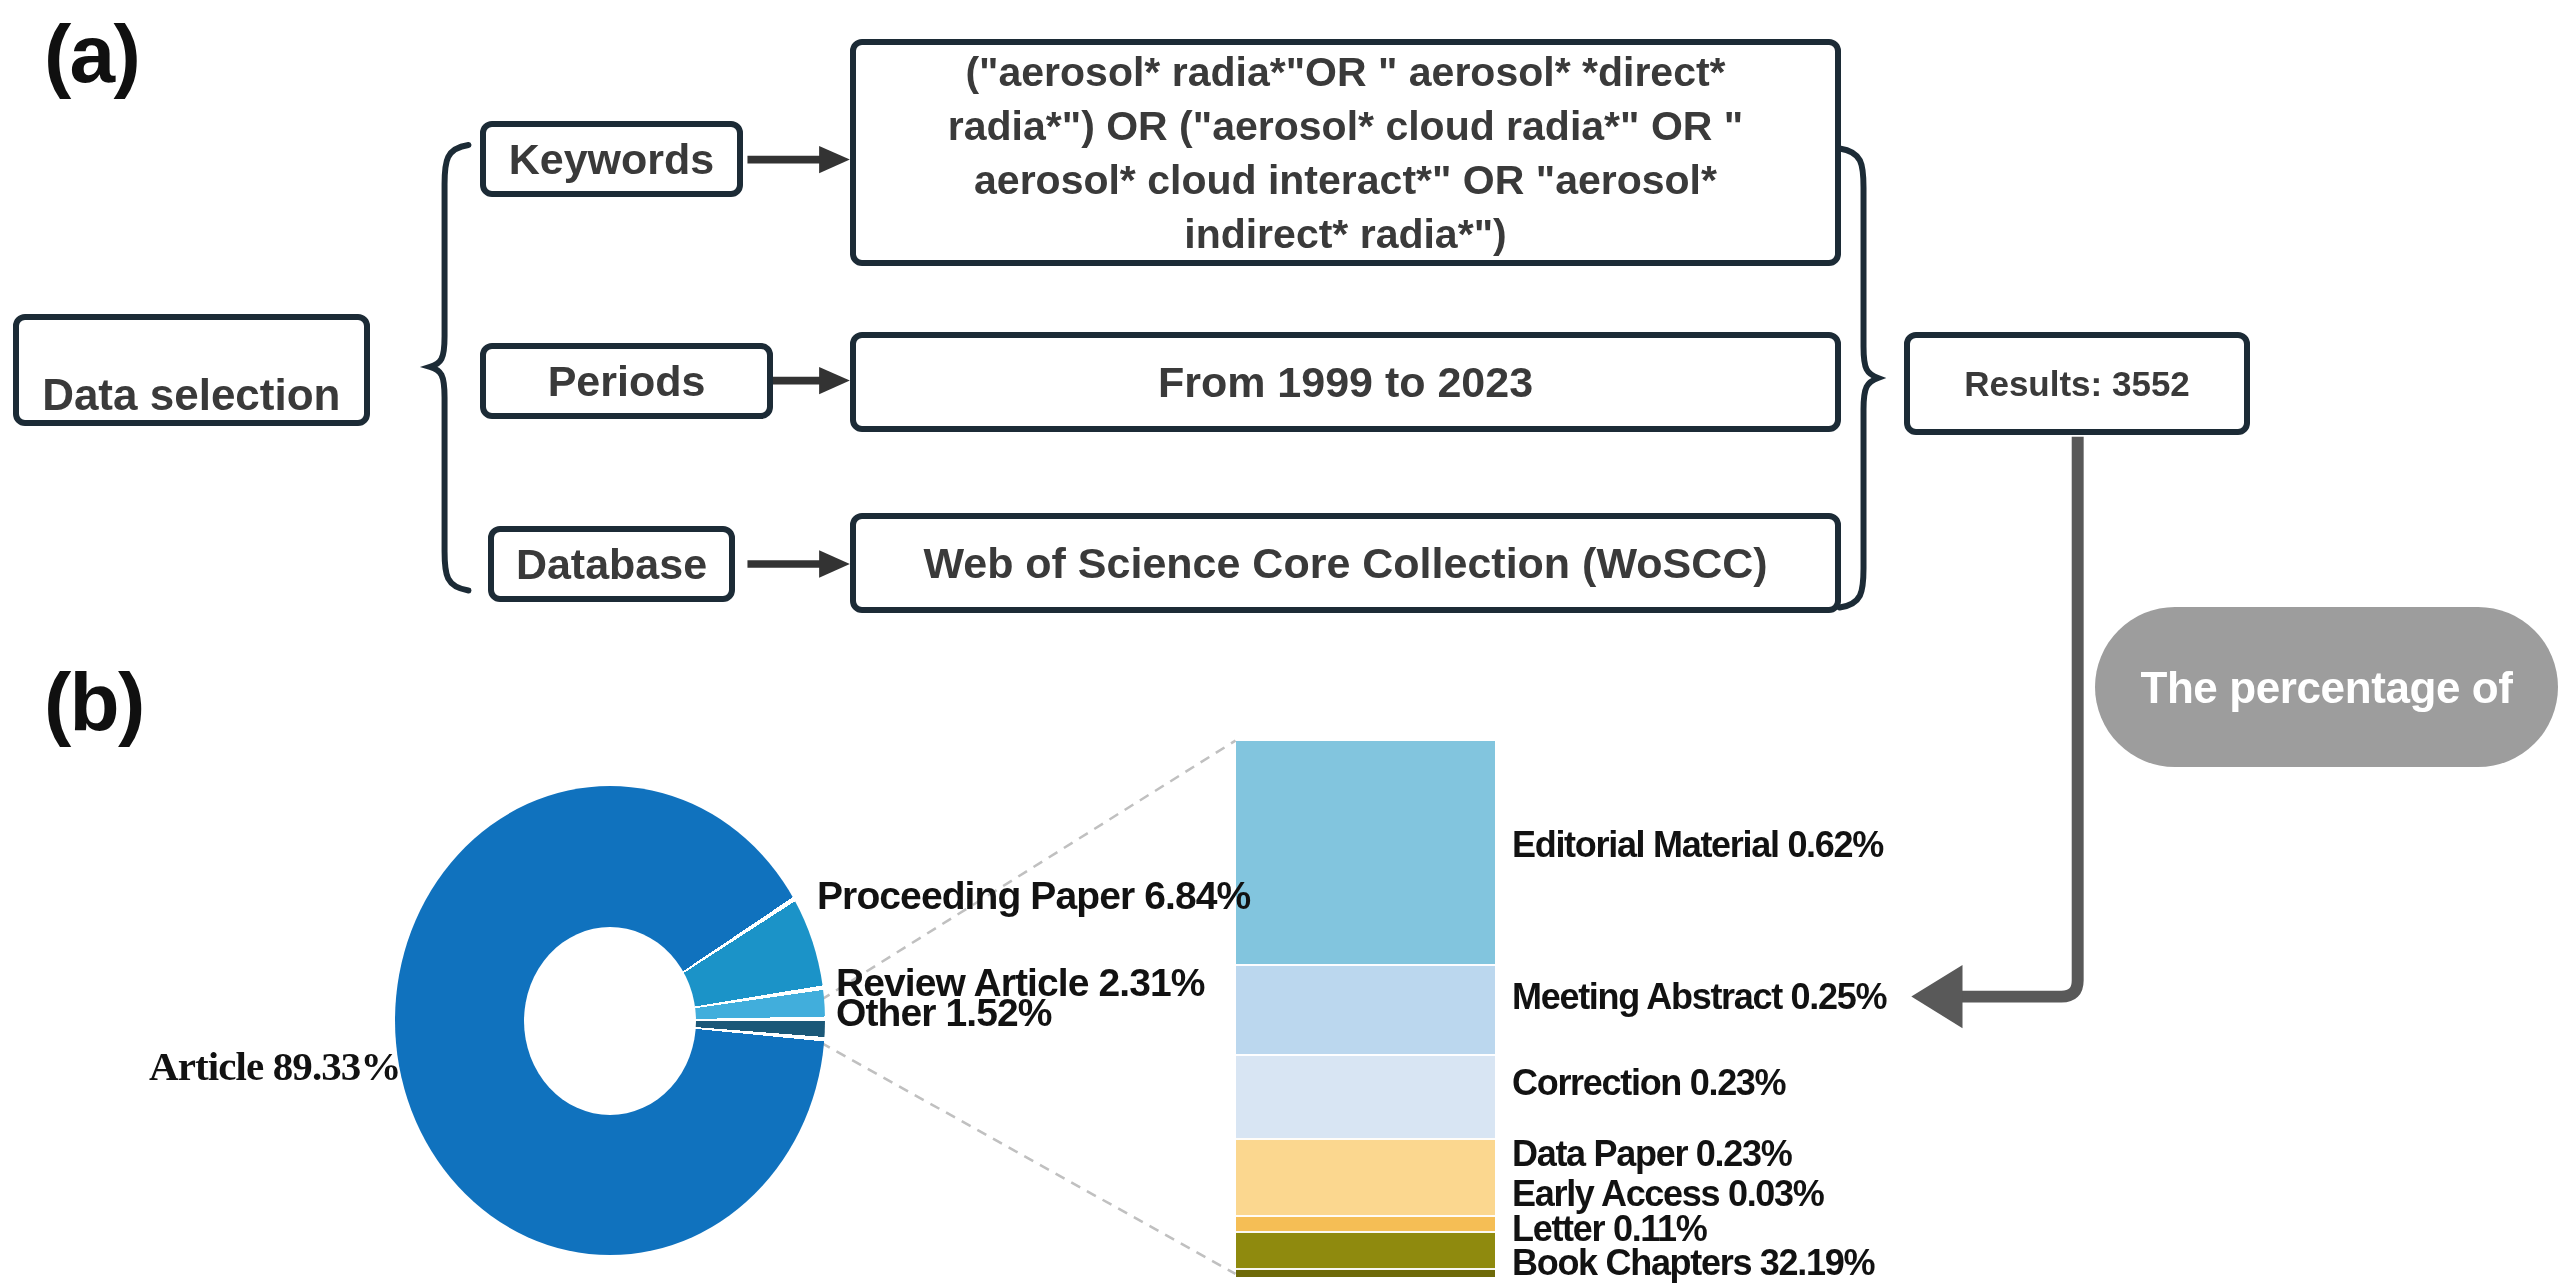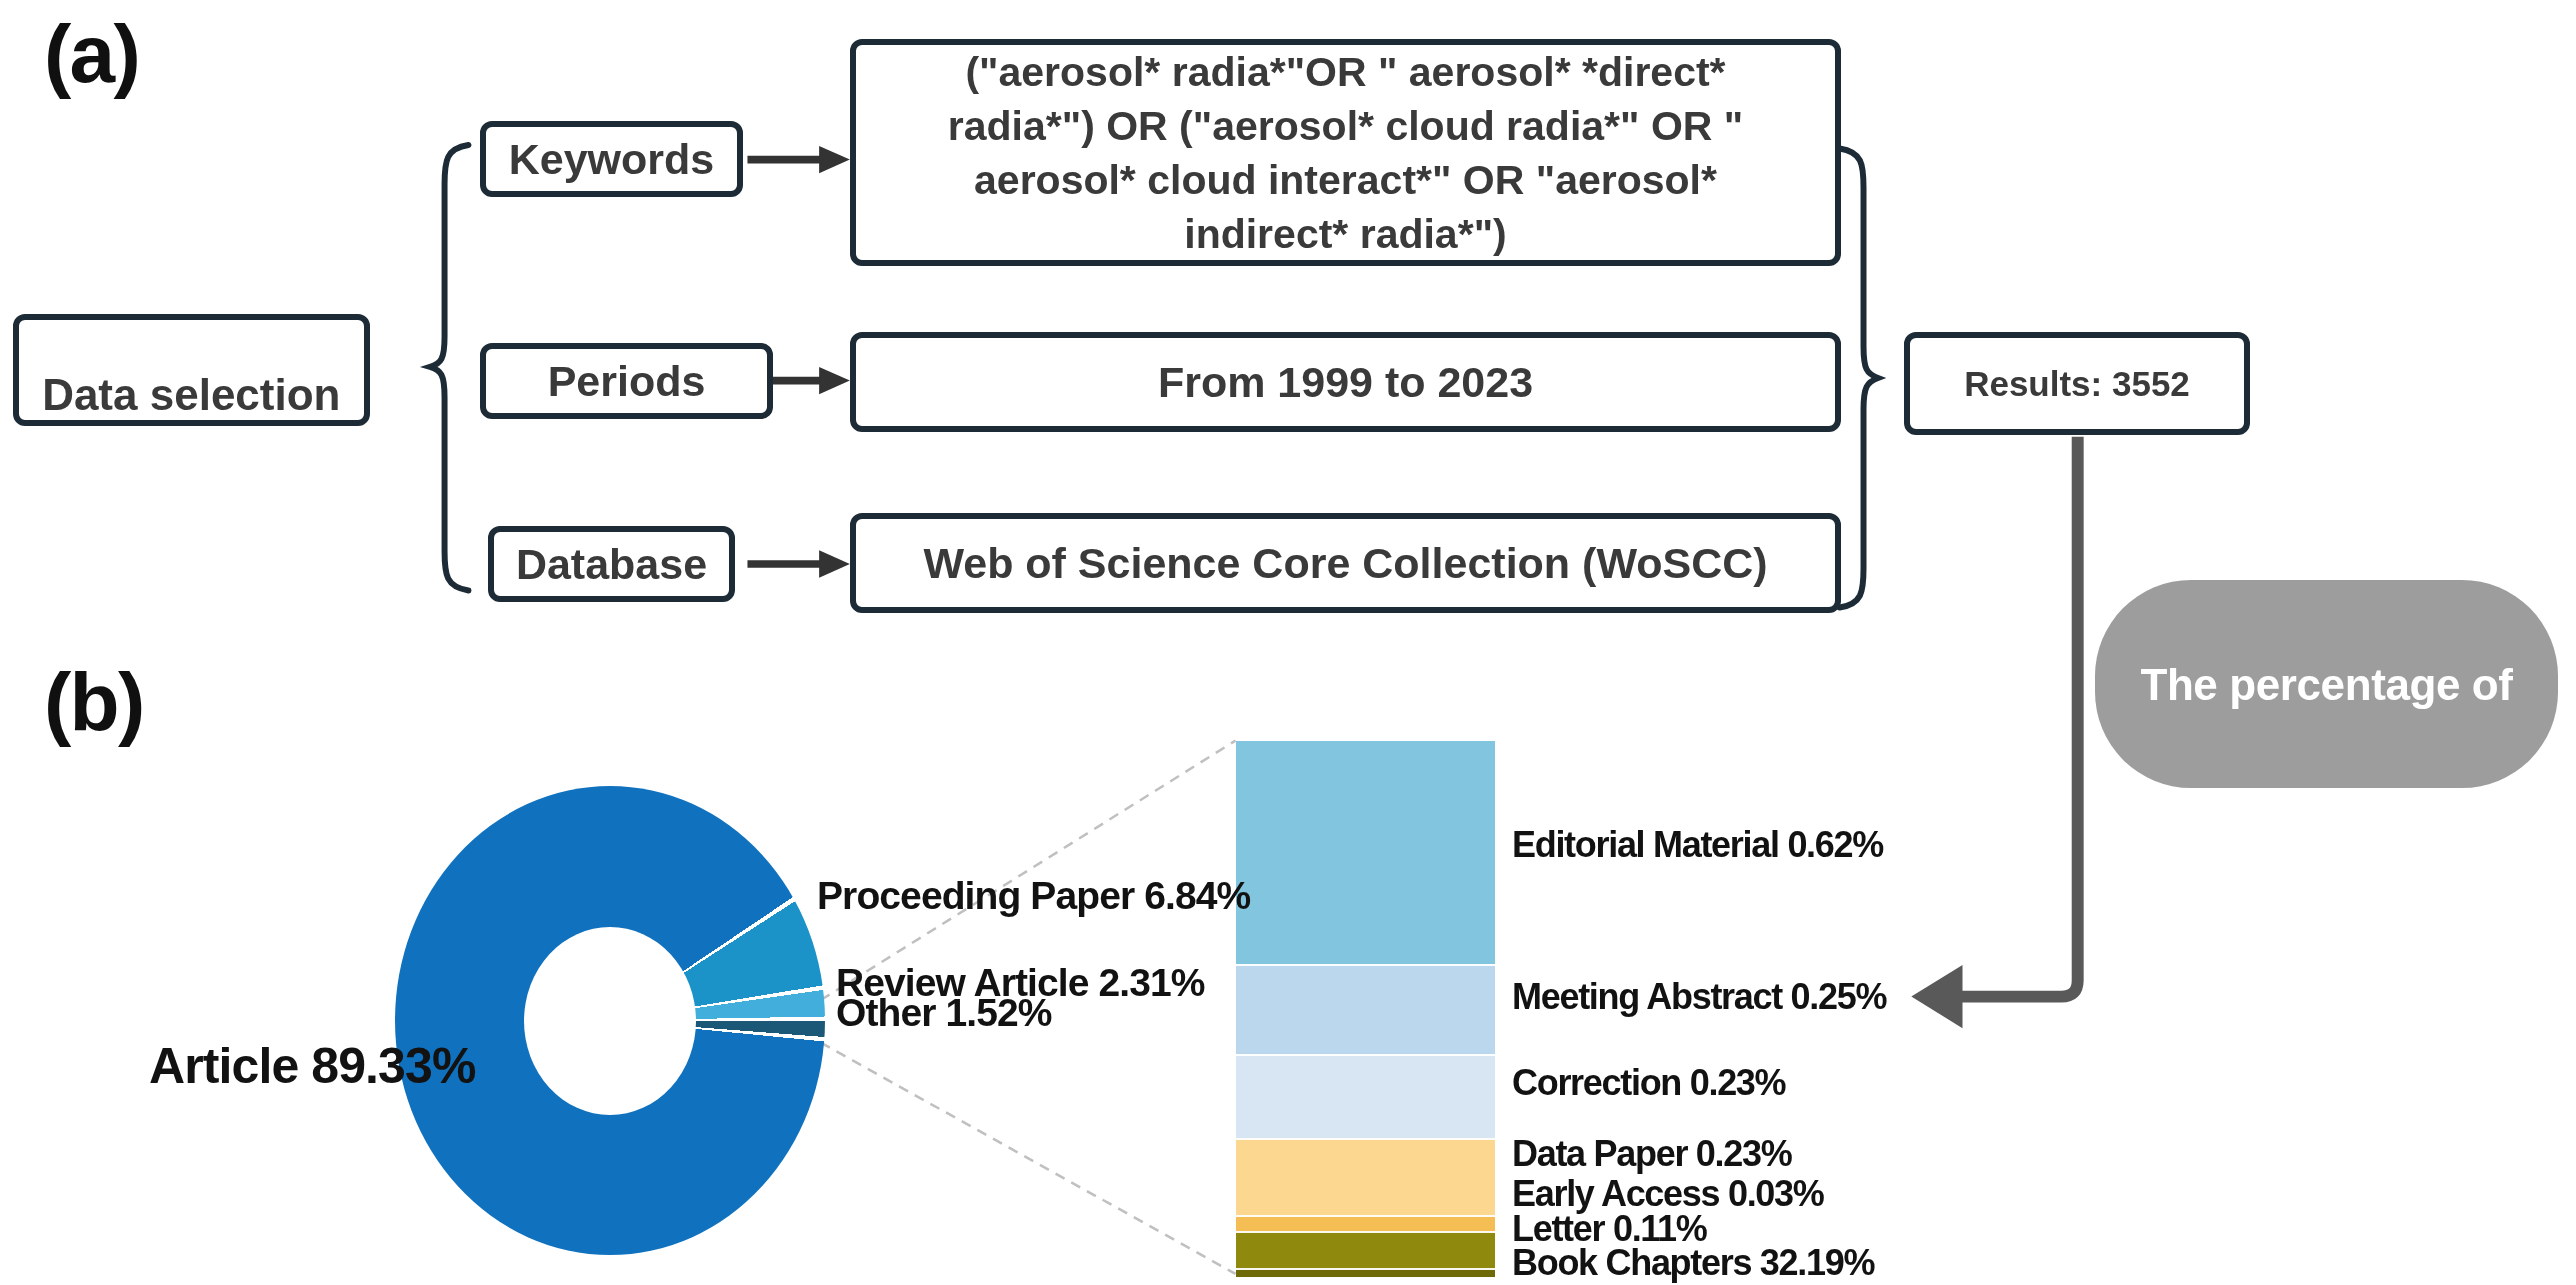--- a/index.html
+++ b/index.html
@@ -16,38 +16,38 @@
     display:flex;align-items:center;justify-content:center;z-index:2;
     color:#3A3A3A;font-weight:bold;text-align:center;box-sizing:border-box;
   }
   .fbox.root{font-size:44px;}
   .fbox.cat{font-size:43px;}
   .fbox.wide{font-size:43px;}
   .fbox.results{font-size:35px;}
   .kw-lines{display:block;width:100%;}
   .kw-line{display:block;line-height:54px;font-size:41px;white-space:nowrap;}
   .callout{
-    position:absolute;left:2095px;top:580px;width:463px;height:208px;border-radius:96px;
+    position:absolute;left:2095px;top:607px;width:463px;height:160px;border-radius:96px;
     background:#9D9D9D;display:flex;flex-direction:column;align-items:center;justify-content:center;
     z-index:2;
   }
   .callout .cl{
     color:#ffffff;font-size:44px;font-weight:bold;line-height:55px;white-space:nowrap;letter-spacing:-0.4px;
   }
   .donut{
     position:absolute;left:395px;top:786px;width:430px;height:469px;border-radius:50%;z-index:2;
   }
   .donut-hole{
     position:absolute;left:129px;top:141px;width:172px;height:188px;border-radius:50%;background:#ffffff;
   }
   .chart-label{
     position:absolute;font-weight:bold;color:#121212;white-space:nowrap;z-index:3;letter-spacing:-0.9px;
   }
   .donut-label{font-size:39px;line-height:44px;}
-  .donut-label.article{font-size:50px;text-align:right;}
+  .donut-label.article{font-size:41px;text-align:right;font-family:Liberation Serif, serif;}
   .bar{
     position:absolute;left:1236px;top:741px;width:259px;z-index:2;
   }
   .bar-seg{width:259px;box-sizing:border-box;}
   .bar-seg.sep{border-top:2.6px solid rgba(255,255,255,0.95);}
   .bar-label{font-size:36px;line-height:43px;letter-spacing:-1.3px;}
 </style>
 </head>
 <body>
 

